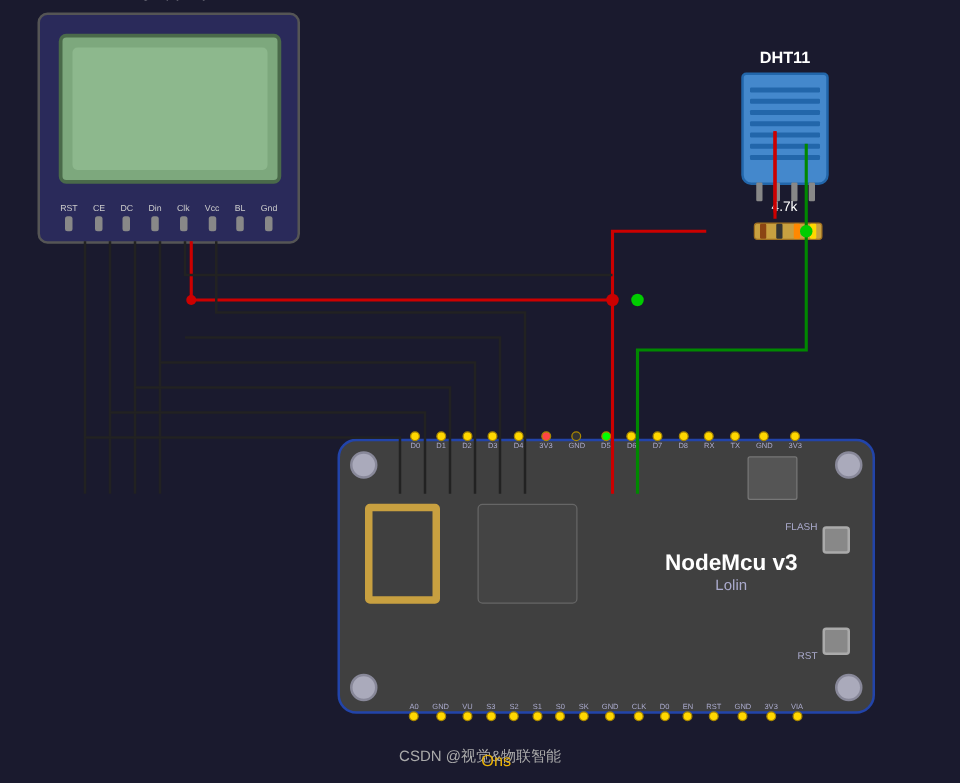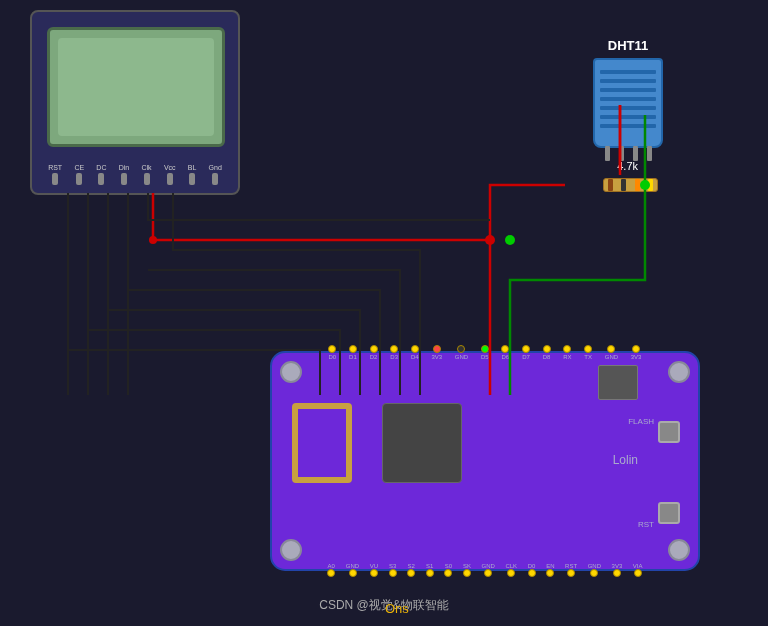--- a/index.html
+++ b/index.html
@@ -155,21 +155,21 @@
       position: absolute;
       left: 270px;
       bottom: 55px;
       width: 430px;
       height: 220px;
     }
 
     .nodemcu-body {
       width: 430px;
       height: 220px;
-      background: #6d28d9;
+      background: #404040;
       border: 2px solid #2244aa;
       border-radius: 15px;
       position: relative;
     }
 
     .nodemcu-label {
       position: absolute;
       right: 60px;
       top: 50%;
       transform: translateY(-60%);
@@ -429,20 +429,21 @@
 
       <div class="nodemcu-chip2"></div>
 
       <div class="flash-label">FLASH</div>
       <div class="flash-btn"></div>
 
       <div class="rst-label">RST</div>
       <div class="rst-btn"></div>
 
       <div class="nodemcu-label">
+        <div>NodeMcu v3</div>
         <div class="nodemcu-sublabel">Lolin</div>
       </div>
 
       <div class="pin-row-top">
         <div class="board-pin">
             <div class="board-pin-dot"></div>
             <div class="board-pin-label">D0</div>
           </div>
         <div class="board-pin">
             <div class="board-pin-dot"></div>

